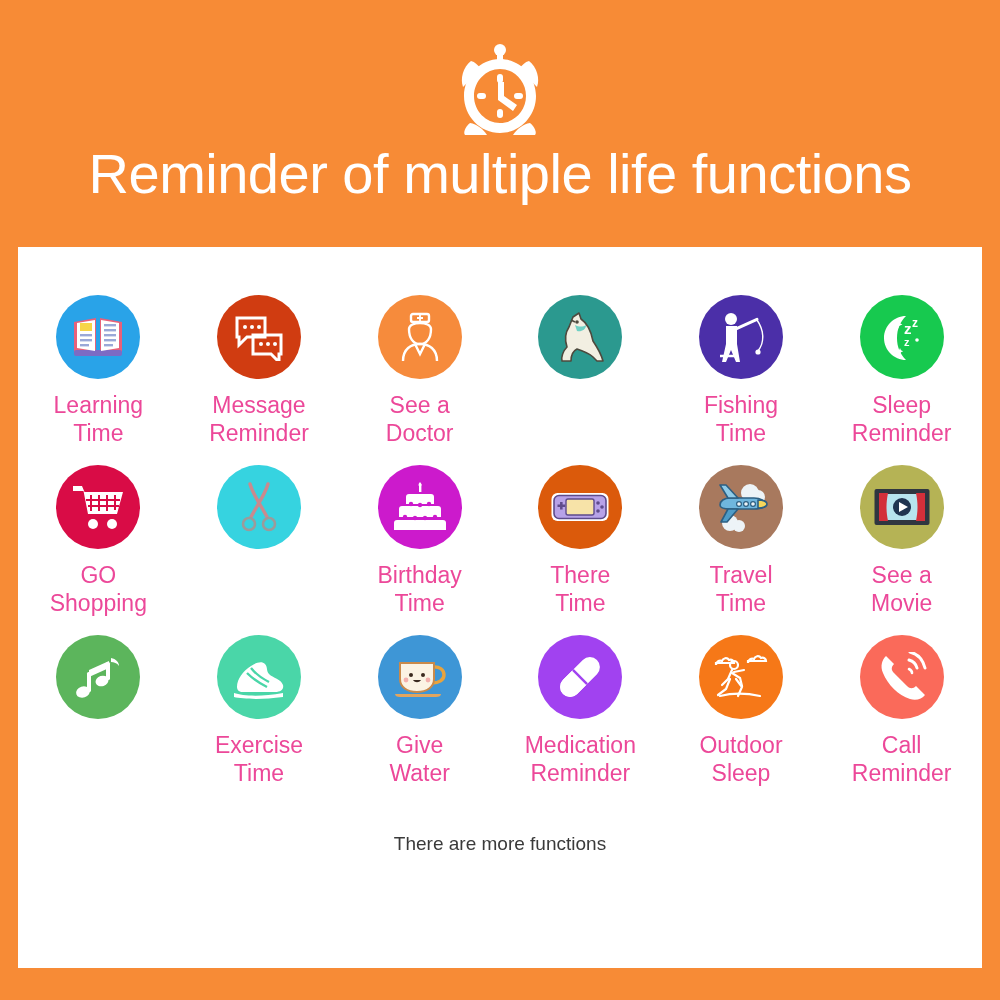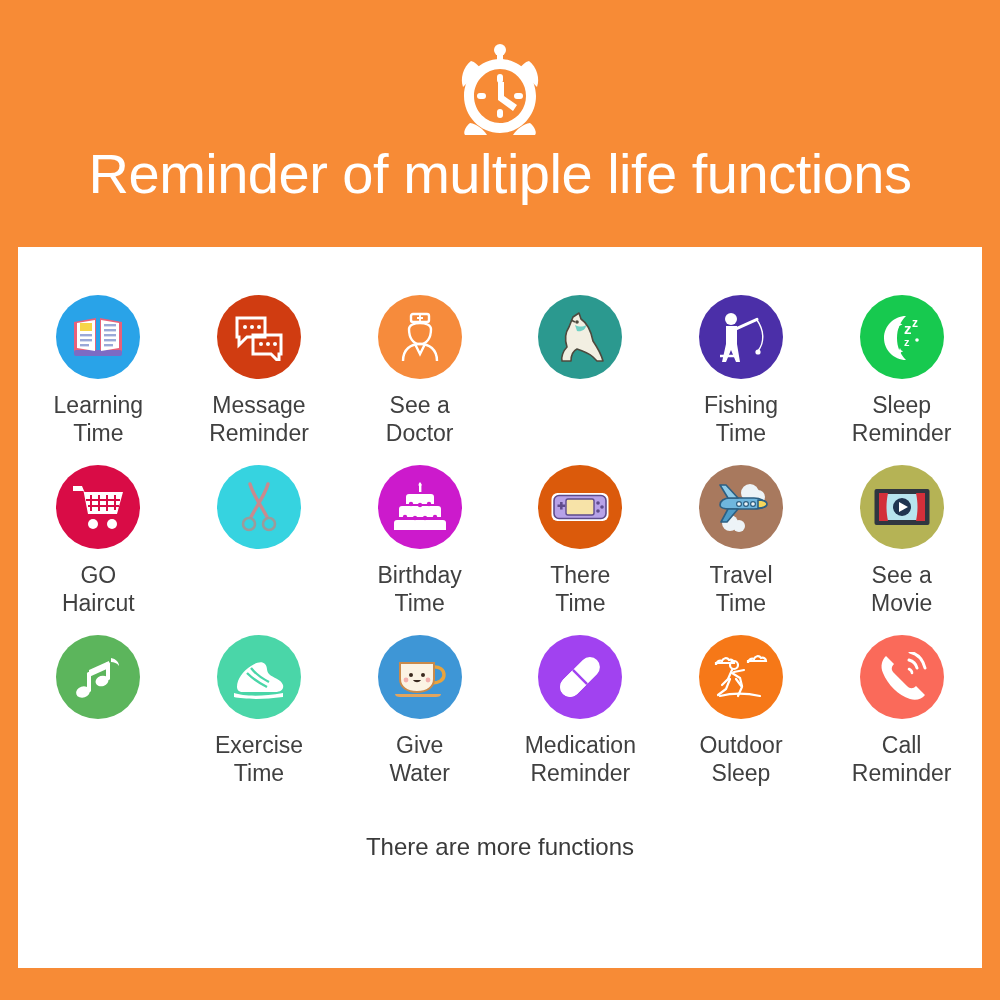--- a/index.html
+++ b/index.html
@@ -75,30 +75,30 @@
     height: 84px;
     border-radius: 50%;
     display: flex;
     align-items: center;
     justify-content: center;
     overflow: hidden;
   }
   .cell-label {
     margin-top: 12px;
     text-align: center;
-    color: #404040;
+    color: #ec4899;
     font-size: 23px;
     line-height: 28px;
     font-family: "Liberation Sans", sans-serif;
     white-space: pre-line;
   }
   .footer-note {
     margin-top: 46px;
     color: #3A3A3A;
-    font-size: 24px;
+    font-size: 19px;
     text-align: center;
     font-family: "Liberation Sans", sans-serif;
   }
   svg { display: block; }
 </style>
 </head>
 <body>
 
 <div class="header">
   <div class="clock-wrap">
@@ -250,21 +250,21 @@
               <circle cx="22" cy="41" r="5"></circle>
               <circle cx="41" cy="41" r="5"></circle>
             </g>
             <g stroke="#D90C46" stroke-width="2">
               <path d="M20 12 v16 M28 12 v16 M36 12 v16 M44 12 v15"></path>
               <path d="M15 17 h34 M17 23 h31"></path>
             </g>
           </svg>
         </div>
         <div class="cell-label">GO
-Haircut</div>
+Shopping</div>
       </div>
 
       <div class="cell">
         <div class="circle" style="background:#36D3E0">
           <svg width="44" height="52" viewBox="0 0 44 52">
             <g stroke="#C98A8E" stroke-width="3.4" fill="none" stroke-linecap="round">
               <path d="M13 3 C16 14 25 26 30 36"></path>
               <path d="M31 3 C28 14 19 26 14 36"></path>
             </g>
             <g stroke="#9B9B9B" stroke-width="2.6" fill="none">

